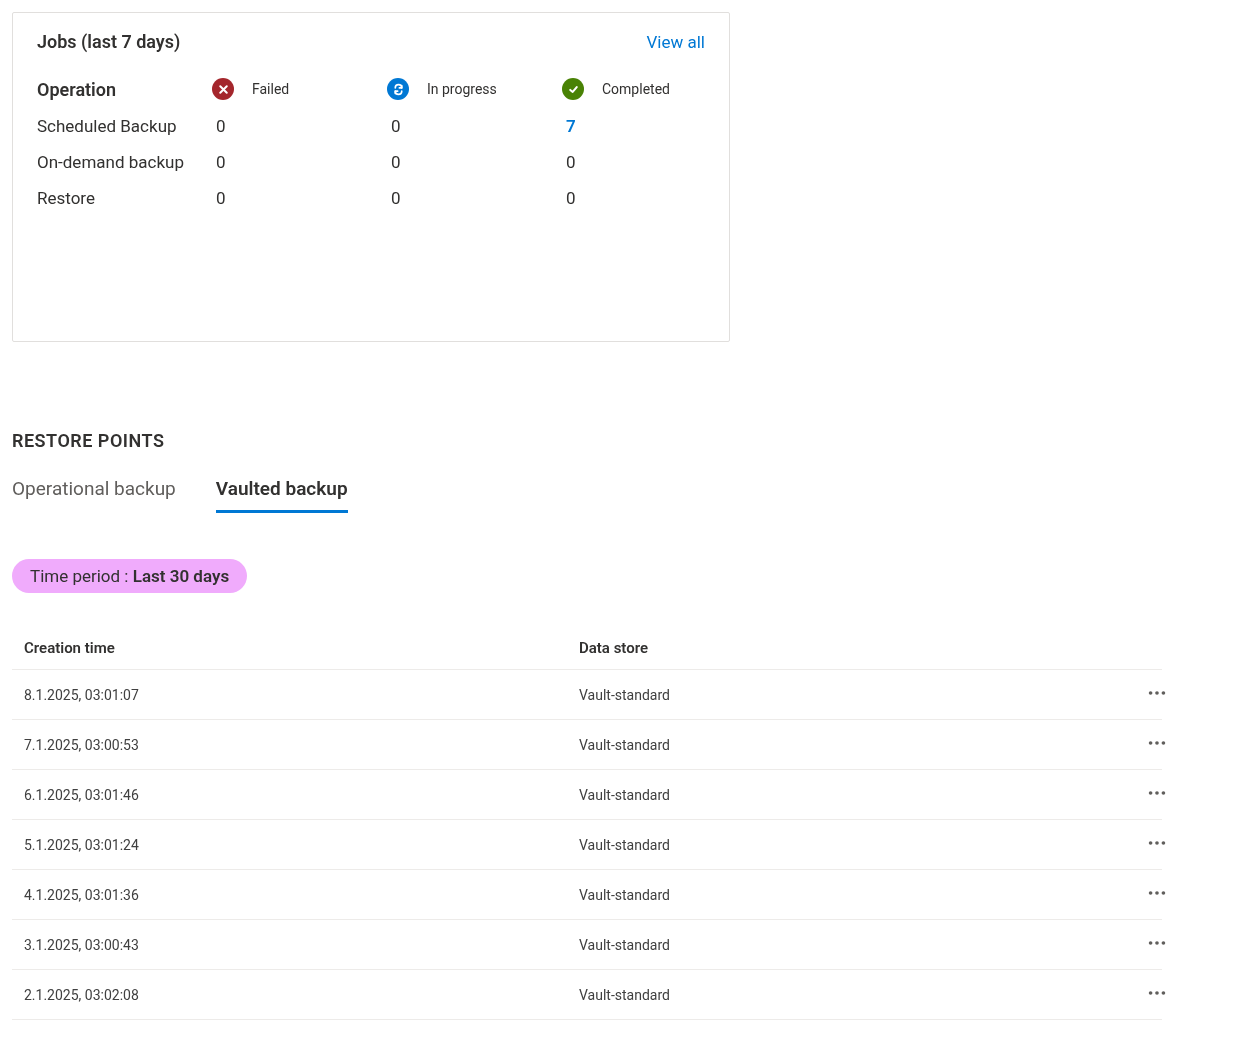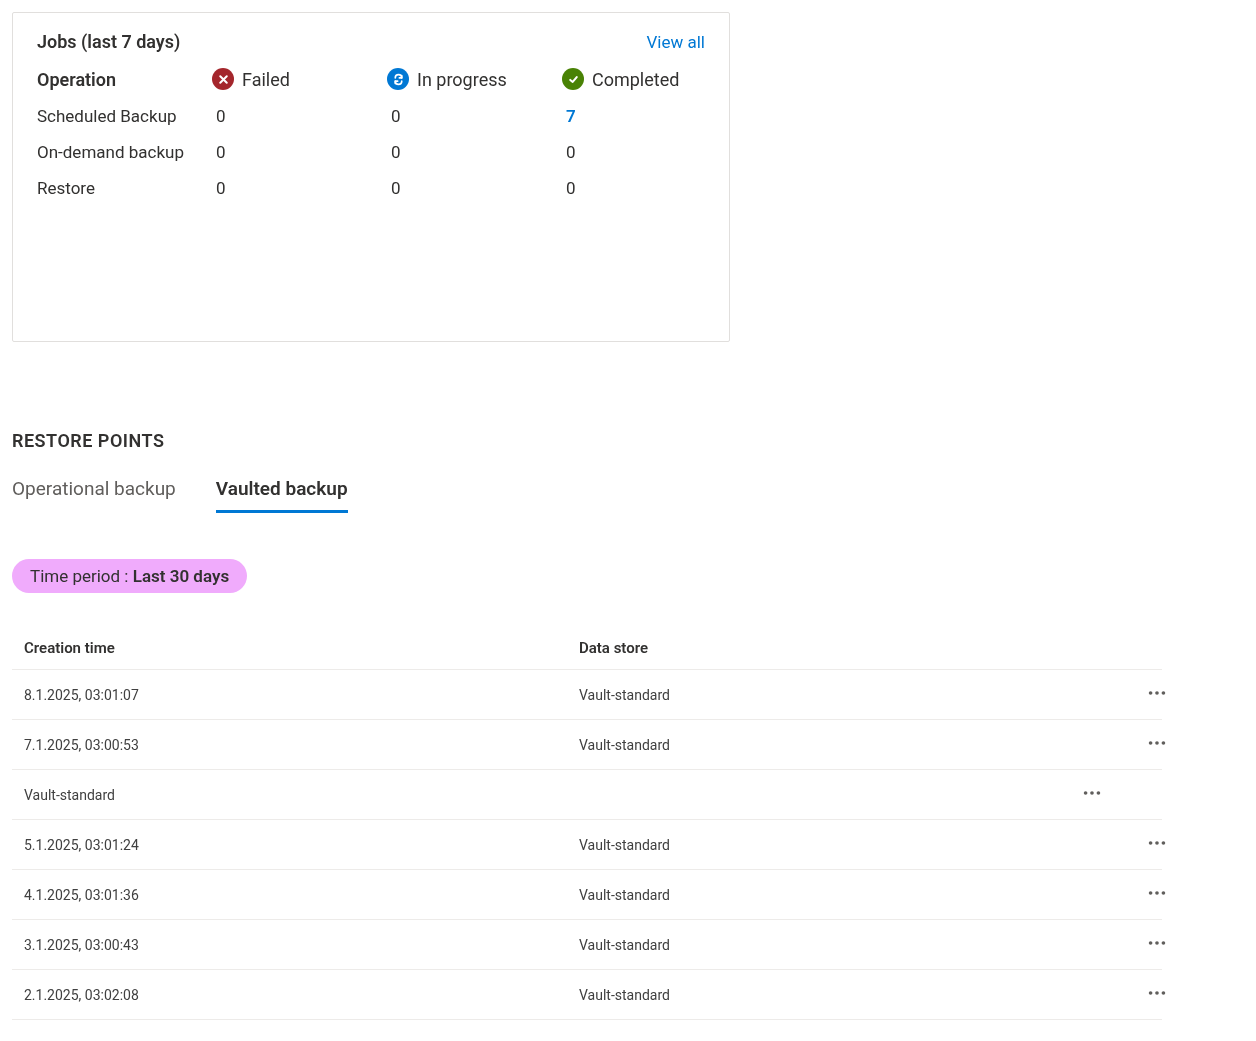--- a/index.html
+++ b/index.html
@@ -18,21 +18,21 @@
     border: 1px solid #e1dfdd;
     border-radius: 2px;
     width: 718px;
     height: 330px;
     padding: 18px 24px;
   }
   .jobs-header {
     display: flex;
     justify-content: space-between;
     align-items: center;
-    margin-bottom: 16px;
+    margin-bottom: 26px;
     text-align: right;
   }
   .jobs-title {
     font-weight: 600;
     font-size: 18px;
   }
   .view-all {
     color: #0078d4;
     font-size: 17px;
     cursor: pointer;
@@ -43,22 +43,22 @@
     row-gap: 12px;
     align-items: center;
   }
   .op-header {
     font-weight: 600;
     font-size: 18px;
   }
   .status-header {
     display: flex;
     align-items: center;
-    gap: 8px;
-    font-size: 18px;
+    gap: 18px;
+    font-size: 14px;
     color: #323130;
   }
   .icon-circle {
     width: 22px;
     height: 22px;
     border-radius: 50%;
     display: inline-flex;
     align-items: center;
     justify-content: center;
     flex-shrink: 0;
@@ -244,20 +244,21 @@
         <div>Vault-standard</div>
         <div class="row-actions">
           <span><svg viewBox="0 0 24 24">
               <circle cx="5" cy="12" r="2" fill="#605e5c"></circle>
               <circle cx="12" cy="12" r="2" fill="#605e5c"></circle>
               <circle cx="19" cy="12" r="2" fill="#605e5c"></circle>
             </svg></span>
         </div>
       </div>
       <div class="rp-row">
+        <div>6.1.2025, 03:01:46</div>
         <div>Vault-standard</div>
         <div class="row-actions">
           <span><svg viewBox="0 0 24 24">
               <circle cx="5" cy="12" r="2" fill="#605e5c"></circle>
               <circle cx="12" cy="12" r="2" fill="#605e5c"></circle>
               <circle cx="19" cy="12" r="2" fill="#605e5c"></circle>
             </svg></span>
         </div>
       </div>
       <div class="rp-row">

